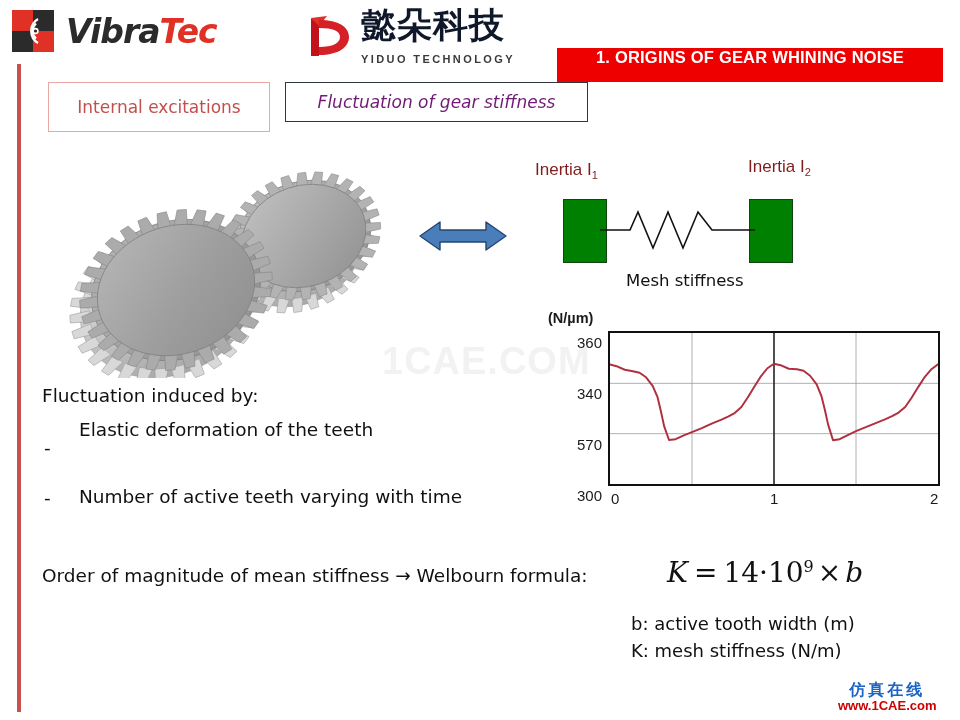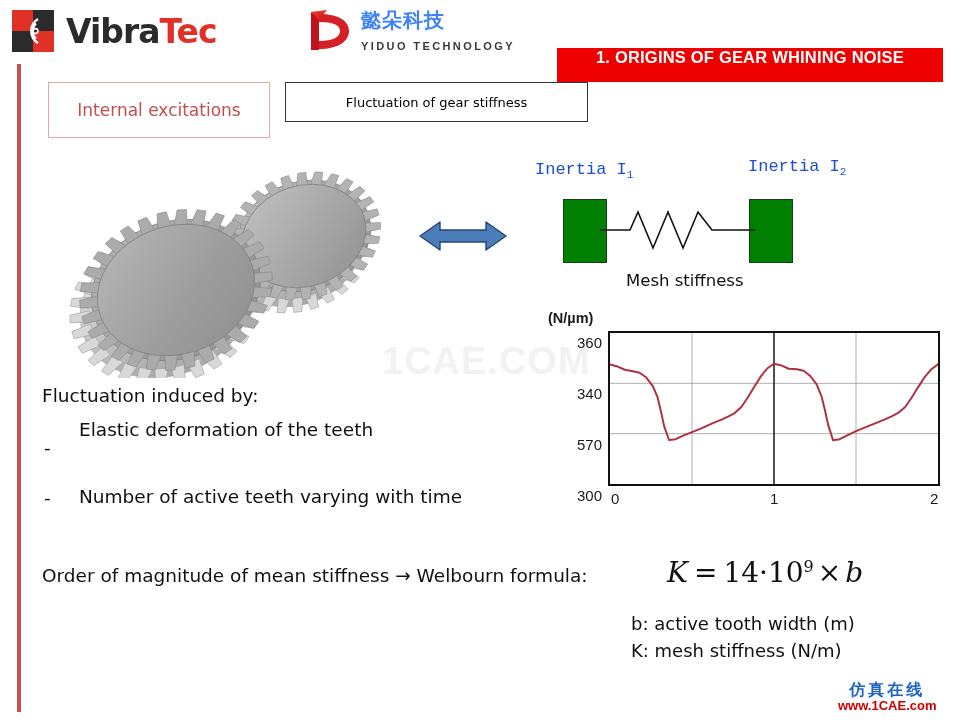--- a/index.html
+++ b/index.html
@@ -24,30 +24,30 @@
   #corner-watermark .url{
     font-family:"Liberation Sans",sans-serif;font-size:13px;font-weight:bold;color:#cc0000;
     display:block;margin-top:1px;letter-spacing:0px;
   }
 
   
   #vibratec-logo{position:absolute;left:12px;top:10px;display:flex;align-items:center;}
   #vibratec-mark{width:42px;height:42px;position:relative;margin-right:12px;}
   #vibratec-wordmark{
     font-family:"DejaVu Sans",sans-serif;font-size:33px;font-weight:bold;
-    letter-spacing:-1px;line-height:1;
+    font-style:italic;letter-spacing:-1px;line-height:1;
   }
   .wm-vibra{color:#2b2b2b;}
   .wm-tec{color:#e03127;}
 
   #yiduo-logo{position:absolute;left:305px;top:8px;display:flex;align-items:center;}
   #yiduo-mark{width:48px;height:46px;margin-right:8px;position:relative;}
   #yiduo-text{line-height:1;}
   #yiduo-cn{
-    font-family:"DejaVu Sans",sans-serif;font-size:20px;font-weight:bold;color:#3b82f6;
+    font-family:"DejaVu Sans",sans-serif;font-size:35px;font-weight:bold;color:#0f172a;
     letter-spacing:1px;display:block;
   }
   #yiduo-en{
     font-family:"Liberation Sans",sans-serif;font-size:11px;font-weight:bold;color:#3a3a3a;
     letter-spacing:2.4px;display:block;margin-top:11px;text-align:right;
   }
 
   
   #section-banner{
     position:absolute;left:557px;top:48px;width:386px;height:34px;
@@ -60,39 +60,39 @@
 
   
   #left-rule{position:absolute;left:17px;top:64px;width:4px;height:648px;background:#c9504f;}
 
   
   .crumb{
     position:absolute;display:flex;align-items:center;justify-content:center;
     background:#ffffff;box-sizing:border-box;
   }
   #crumb-internal{
-    left:48px;top:82px;width:222px;height:56px;border:1.5px solid #e8a9a4;
+    left:48px;top:82px;width:222px;height:50px;border:1.5px solid #e8a9a4;
   }
   #crumb-internal span{
     color:#c1504d;font-family:"DejaVu Sans",sans-serif;font-size:17px;white-space:nowrap;
   }
   #crumb-fluctuation{
     left:285px;top:82px;width:303px;height:40px;border:1.5px solid #2f3640;
   }
   #crumb-fluctuation span{
-    color:#000000;font-family:"DejaVu Sans",sans-serif;font-size:13px;white-space:nowrap;
+    color:#701a75;font-family:"DejaVu Sans",sans-serif;font-size:17px;white-space:nowrap;font-style:italic;
   }
 
   
   #gear-illustration{position:absolute;left:46px;top:128px;width:360px;height:250px;}
 
   
   #equivalence-arrow{position:absolute;left:418px;top:215px;width:90px;height:42px;}
   .inertia-label{
-    position:absolute;font-family:Liberation Mono, monospace;font-size:17px;color:#1d4ed8;
+    position:absolute;font-family:Liberation Sans, sans-serif;font-size:17px;color:#7f1d1d;
     white-space:nowrap;
   }
   #inertia-1-label{left:535px;top:160px;}
   #inertia-2-label{left:748px;top:157px;}
   .inertia-label sub{font-size:11px;}
   #mass-1{position:absolute;left:563px;top:199px;width:42px;height:62px;background:#008000;border:1px solid #114411;}
   #mass-2{position:absolute;left:749px;top:199px;width:42px;height:62px;background:#008000;border:1px solid #114411;}
   #spring-svg{position:absolute;left:600px;top:198px;width:155px;height:64px;}
   #mesh-stiffness-label{
     position:absolute;left:626px;top:271px;font-family:"DejaVu Sans",sans-serif;

